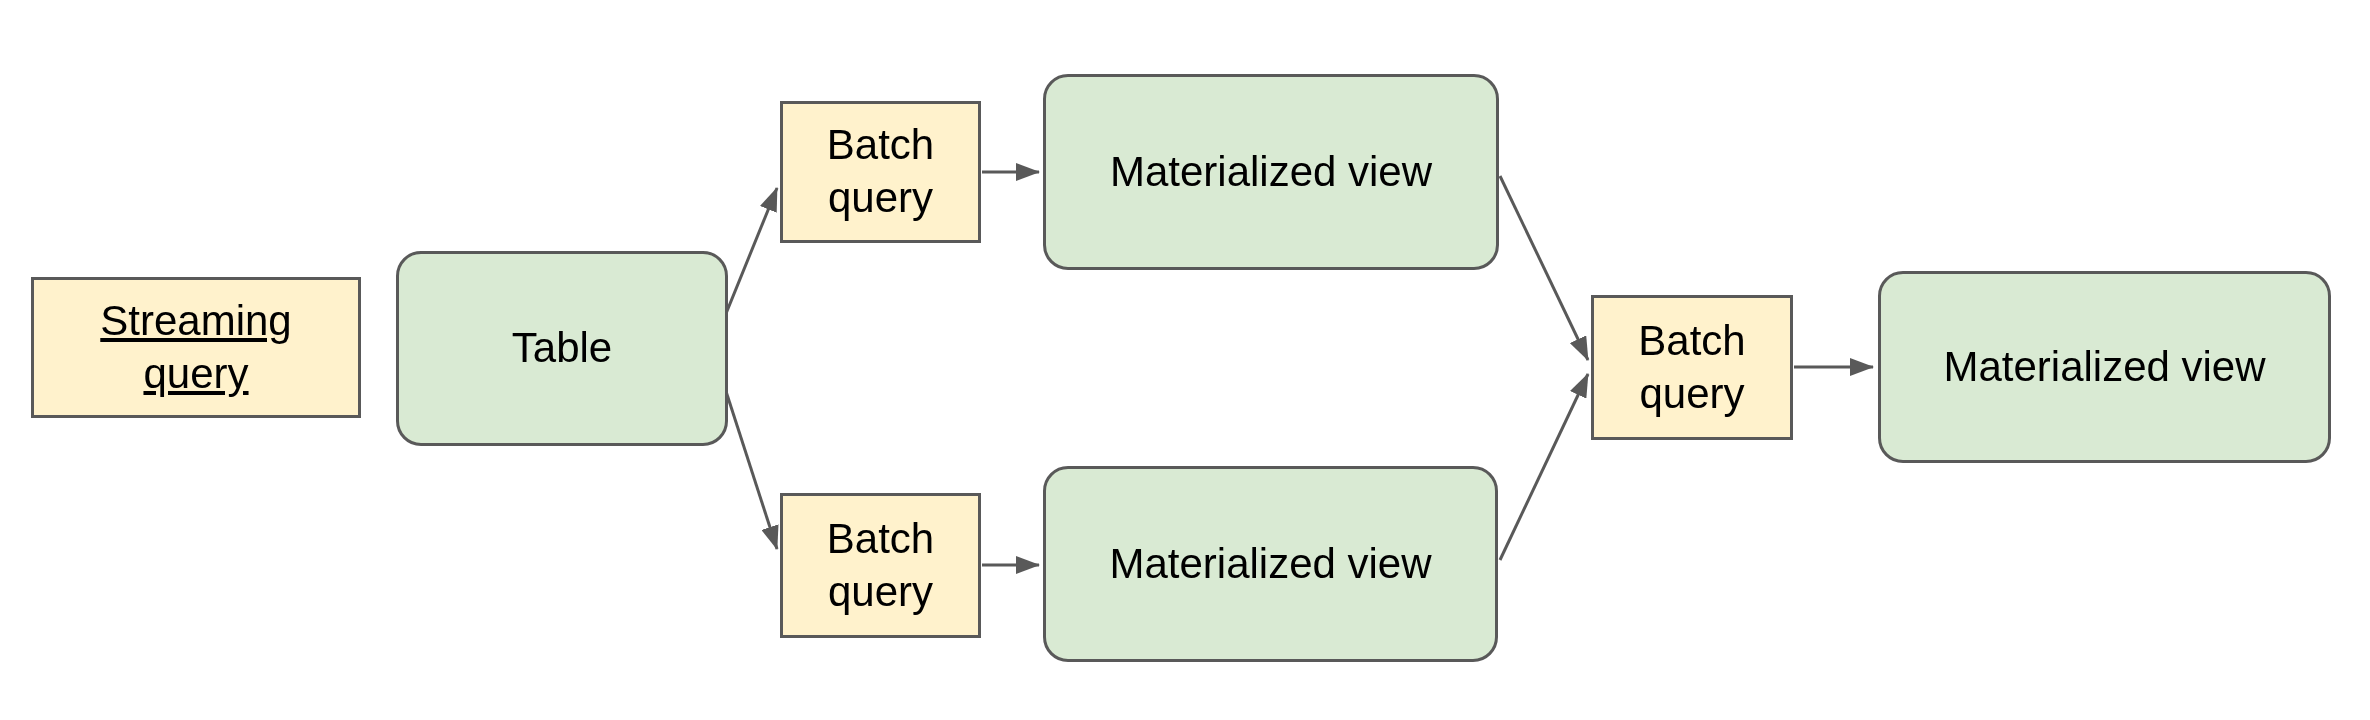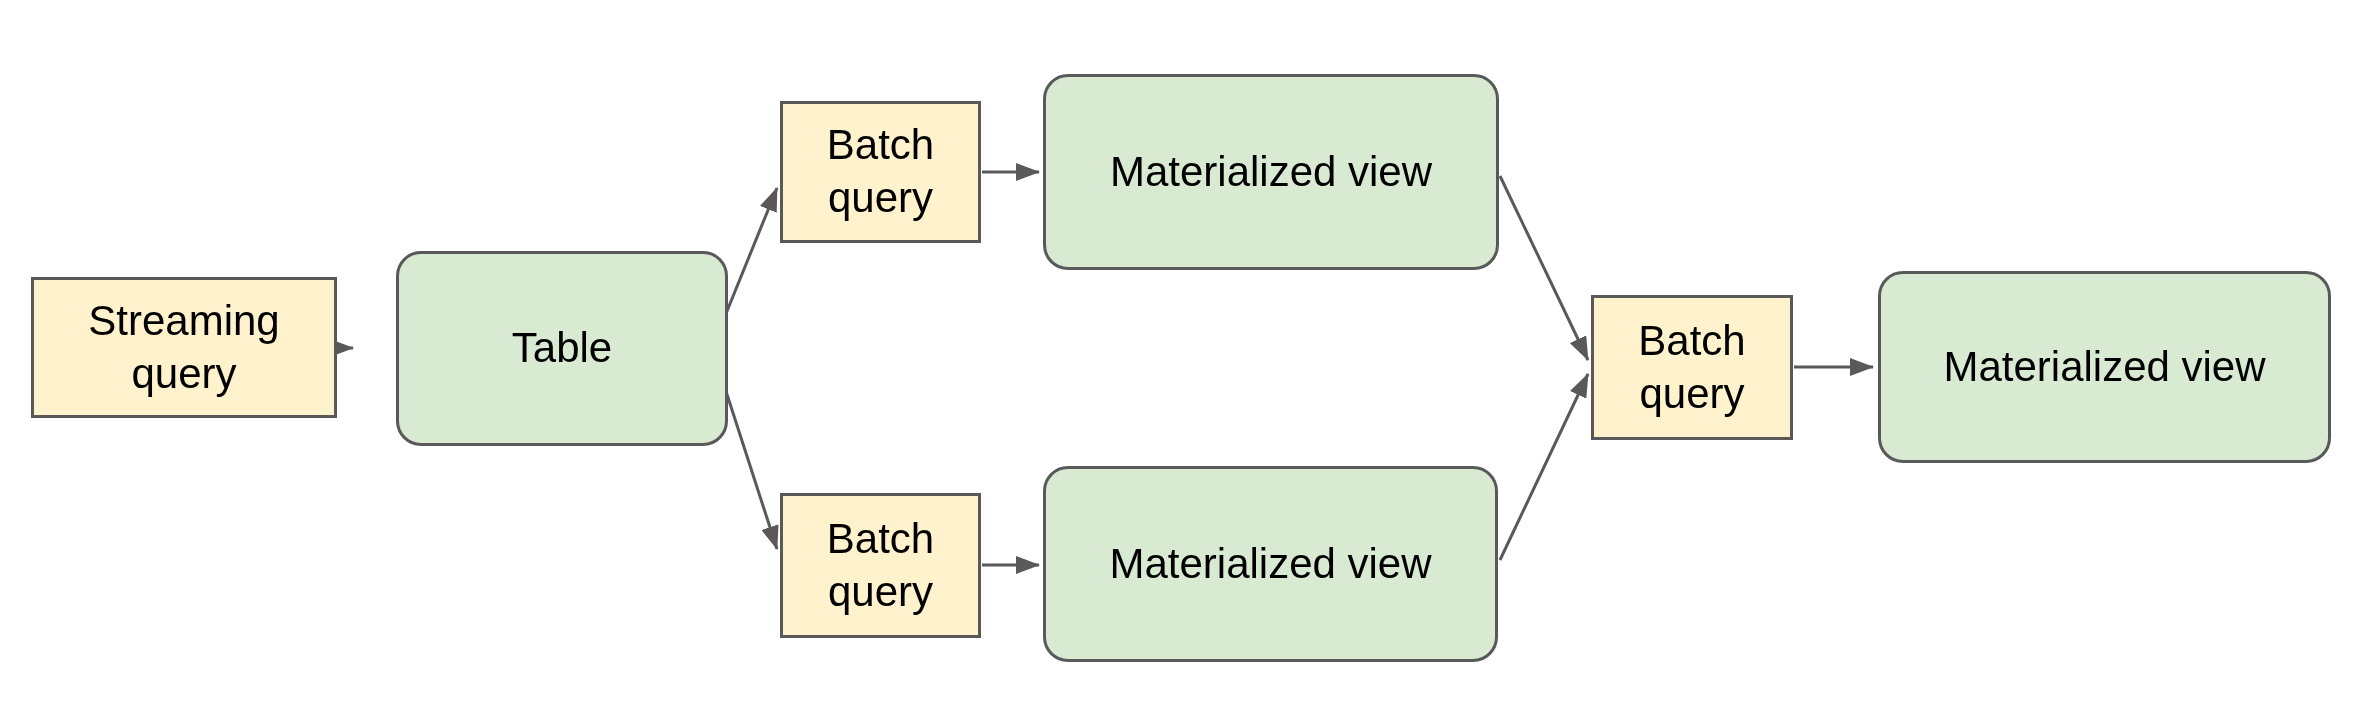--- a/index.html
+++ b/index.html
@@ -58,21 +58,21 @@
         <line x1="712" y1="348" x2="777" y2="188" stroke="#595959" stroke-width="3" marker-end="url(#arrowhead)"></line>
         <line x1="712" y1="348" x2="777" y2="549" stroke="#595959" stroke-width="3" marker-end="url(#arrowhead)"></line>
         <line x1="982" y1="172" x2="1039" y2="172" stroke="#595959" stroke-width="3" marker-end="url(#arrowhead)"></line>
         <line x1="982" y1="565" x2="1039" y2="565" stroke="#595959" stroke-width="3" marker-end="url(#arrowhead)"></line>
         <line x1="1500" y1="176" x2="1588" y2="360" stroke="#595959" stroke-width="3" marker-end="url(#arrowhead)"></line>
         <line x1="1500" y1="560" x2="1588" y2="374" stroke="#595959" stroke-width="3" marker-end="url(#arrowhead)"></line>
         <line x1="1794" y1="367" x2="1873" y2="367" stroke="#595959" stroke-width="3" marker-end="url(#arrowhead)"></line>
       </g>
   </svg>
   <div id="nodes">
-      <div class="node rect" style="left: 31px; top: 277px; width: 306px; height: 141px; background: rgb(255, 242, 204); border-color: rgb(89, 89, 89); color: rgb(0, 0, 0);">
+      <div class="node rect" style="left: 31px; top: 277px; width: 330px; height: 141px; background: rgb(255, 242, 204); border-color: rgb(89, 89, 89); color: rgb(0, 0, 0); text-decoration: underline;">
         <span class="node-label">Streaming query</span>
       </div>
       <div class="node rounded" style="left: 357px; top: 251px; width: 332px; height: 195px; background: rgb(217, 234, 211); border-color: rgb(89, 89, 89); color: rgb(0, 0, 0); margin-left: 39px;">
         <span class="node-label">Table</span>
       </div>
       <div class="node rect" style="left: 780px; top: 101px; width: 201px; height: 142px; background: rgb(255, 242, 204); border-color: rgb(89, 89, 89); color: rgb(0, 0, 0);">
         <span class="node-label">Batch query</span>
       </div>
       <div class="node rounded" style="left: 1043px; top: 74px; width: 456px; height: 196px; background: rgb(217, 234, 211); border-color: rgb(89, 89, 89); color: rgb(0, 0, 0);">
         <span class="node-label">Materialized view</span>

